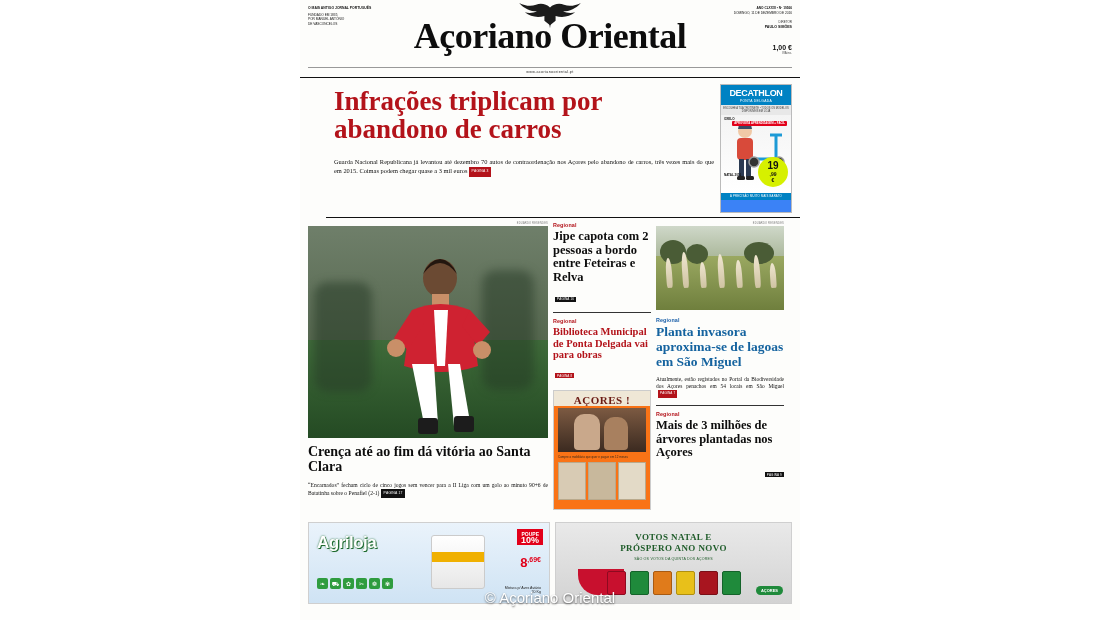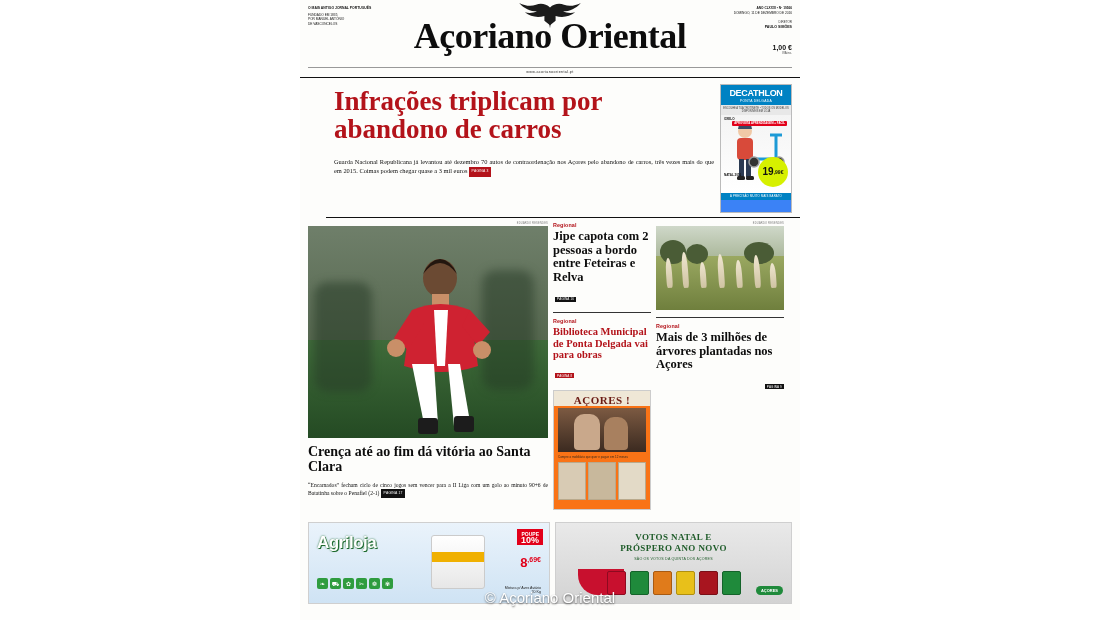--- a/index.html
+++ b/index.html
@@ -200,21 +200,21 @@
     padding: 1px 2px; border-radius: 1px;
     text-align:center; line-height: 3.2px;
   }
   .dk-price {
     position: absolute; right: 3px; bottom: 6px;
     background: #d6f000;
     border-radius: 50%;
     width: 30px; height: 30px;
     display: flex; align-items: center; justify-content: center;
     font-family: "Liberation Sans", sans-serif;
-    font-weight: bold; font-size: 10px; color: #111;
+    font-weight: bold; font-size: 10px; color: #111; flex-direction: column;
   }
   .dk-price sup { font-size: 5px; }
   .dk-date {
     position: absolute; left: 3px; bottom: 16px;
     font-family: "Liberation Sans", sans-serif;
     font-size: 3px; font-weight: bold; color: #111;
   }
   .dk-foot {
     background: #0082c3; color: #fff;
     font-family: "Liberation Sans", sans-serif;
@@ -671,20 +671,27 @@
           <div class="tree" style="right:10px; top:16px; width:30px; height:22px;"></div>
           <div class="plume" style="left:10px;"></div>
           <div class="plume" style="left:26px; height:36px;"></div>
           <div class="plume" style="left:44px; height:26px;"></div>
           <div class="plume" style="left:62px; height:34px;"></div>
           <div class="plume" style="left:80px; height:28px;"></div>
           <div class="plume" style="left:98px; height:33px;"></div>
           <div class="plume" style="left:114px; height:25px;"></div>
         </div>
 
+        <div style="margin-top:7px">
+          <div class="kicker blue">Regional</div>
+          <div class="hl-blue">Planta invasora aproxima-se de lagoas em São Miguel</div>
+          <div class="body-sm">
+            <span>Atualmente, estão registados no Portal da Biodiversidade dos Açores penachos em 54 locais em São Miguel</span><span class="pg-ref sm">PÁGINA 7</span>
+          </div>
+        </div>
 
         <div class="divider"></div>
 
         <div>
           <div class="kicker">Regional</div>
           <div class="hl-black">Mais de 3 milhões de árvores plantadas nos Açores</div>
           <div style="margin-top:3px; text-align:right"><span class="pg-ref dark sm">PÁGINA 9</span></div>
         </div>
       </div>
     </div>

